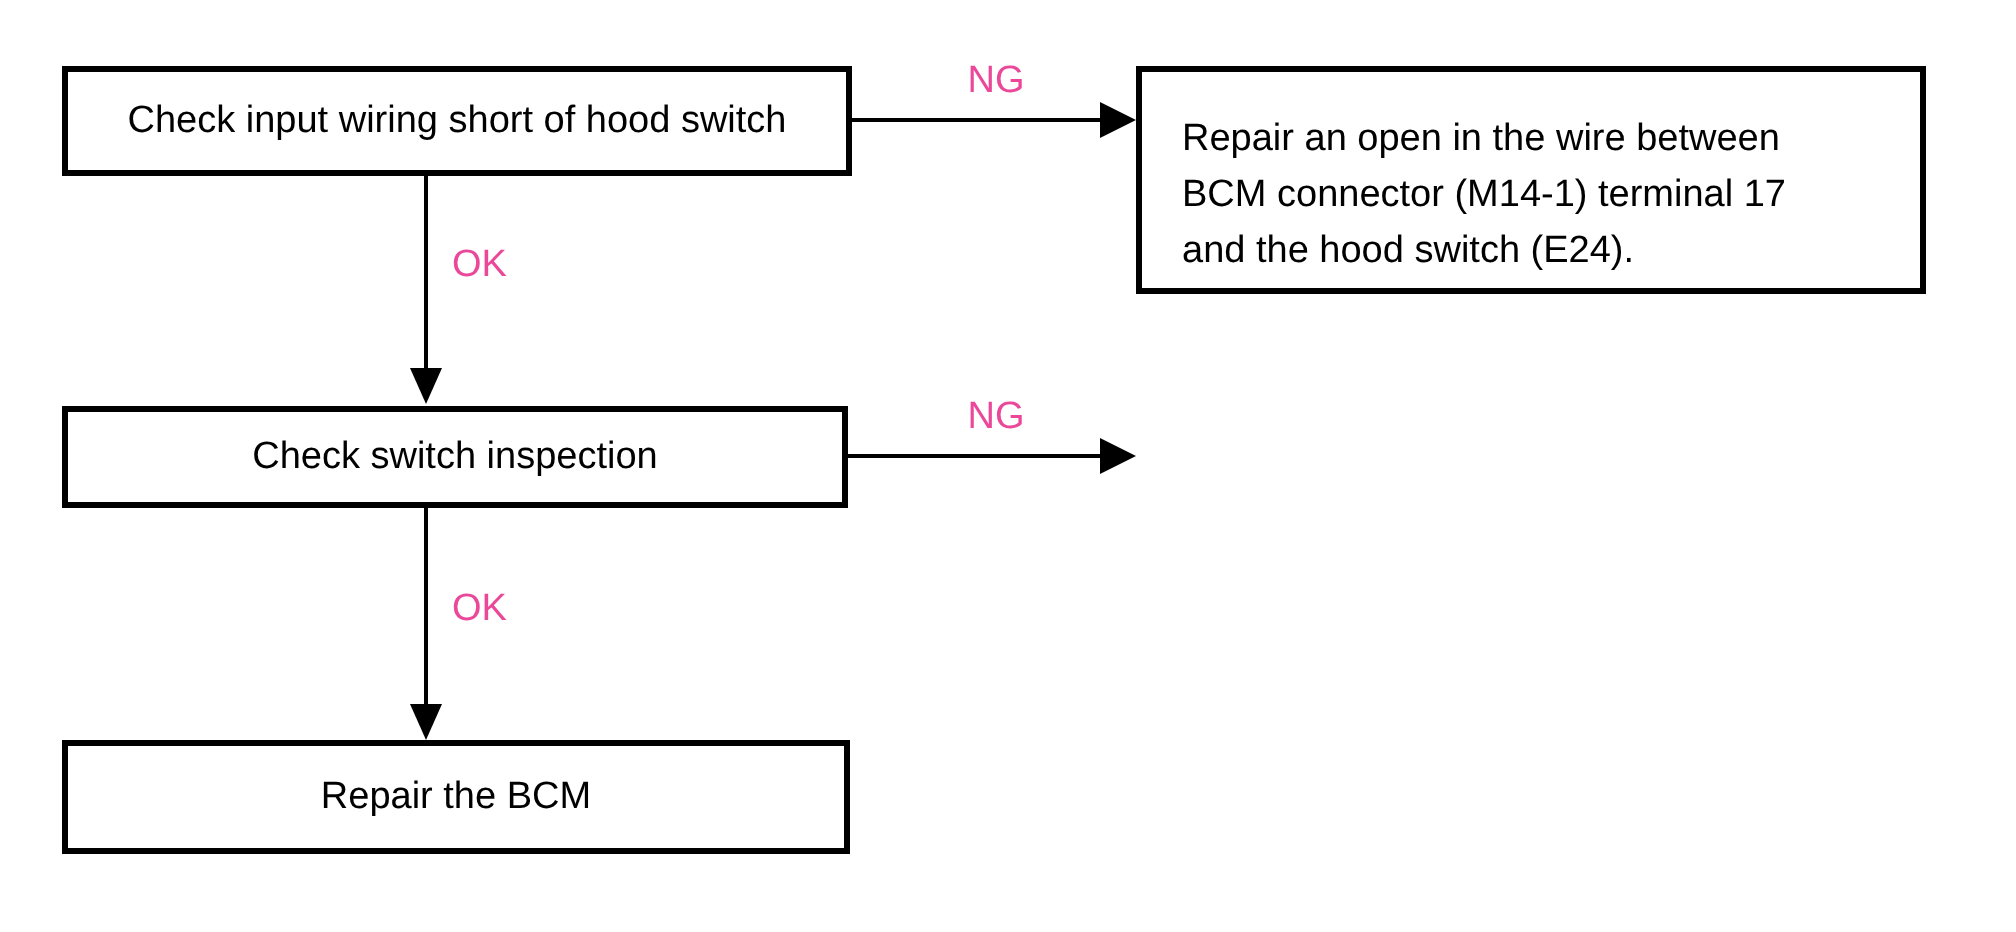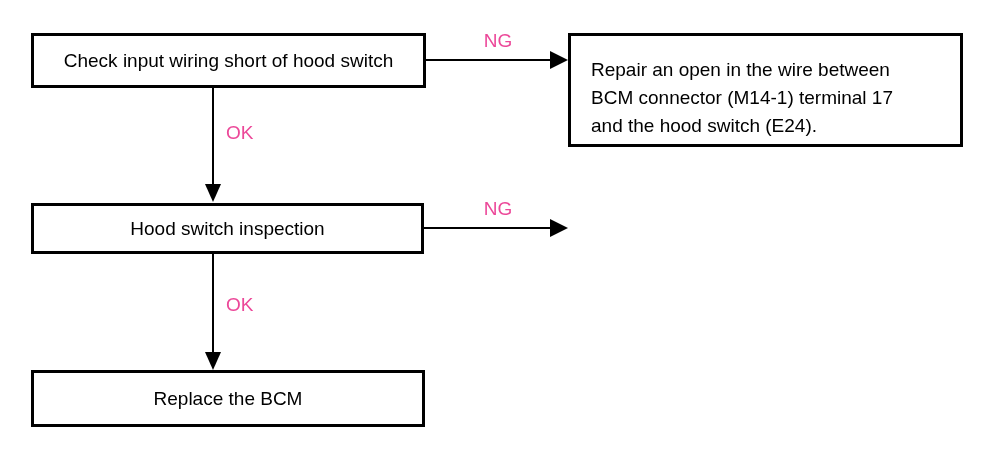--- a/index.html
+++ b/index.html
@@ -92,26 +92,26 @@
 
   <div class="node" id="node-check">
     <span>Check input wiring short of hood switch</span>
   </div>
 
   <div class="node" id="node-repair">
     <span>Repair an open in the wire between BCM connector (M14-1) terminal 17 and the hood switch (E24).</span>
   </div>
 
   <div class="node" id="node-inspect">
-    <span>Hood switch inspection</span>
+    <span>Check switch inspection</span>
   </div>
 
 
   <div class="node" id="node-replbcm">
-    <span>Replace the BCM</span>
+    <span>Repair the BCM</span>
   </div>
 
   <div class="hline" id="hline-ng1"></div>
   <div class="arrowhead-right" id="ah-ng1"></div>
   <span class="edge-label" id="label-ng1">NG</span>
 
   <div class="vline" id="vline-ok1"></div>
   <div class="arrowhead-down" id="ah-ok1"></div>
   <span class="edge-label" id="label-ok1">OK</span>
 

